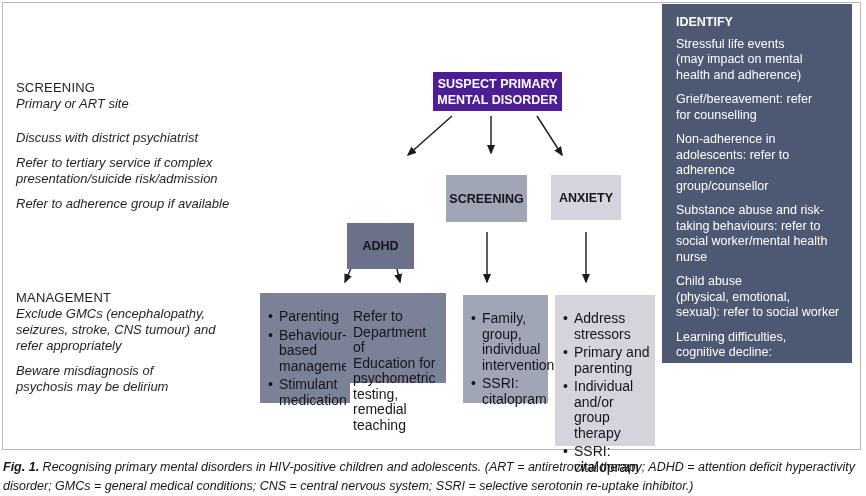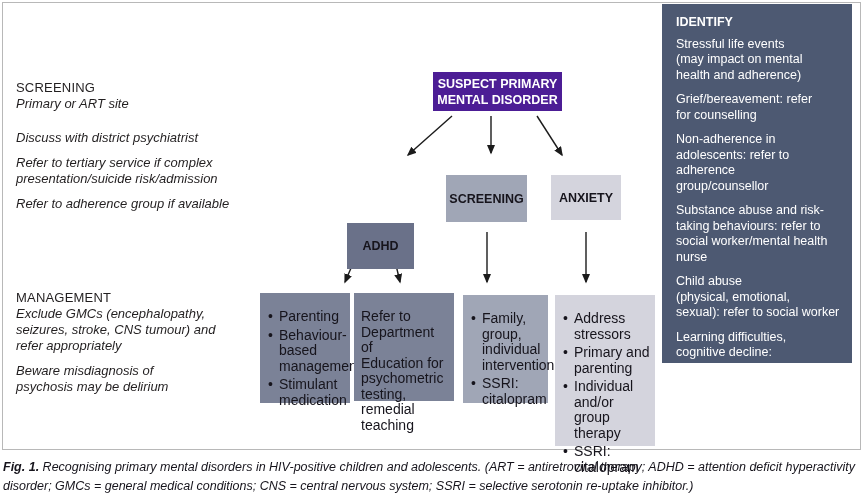--- a/index.html
+++ b/index.html
@@ -18,21 +18,21 @@
 
   
   .node { position: absolute; display: flex; align-items: center; justify-content: center; text-align: center; font-weight: bold; font-size: 12.5px; line-height: 16px; }
   .n-suspect { left: 433px; top: 72px; width: 129px; height: 39px; background: #4c1d95; color: #ffffff; white-space: pre-line; }
   .n-adhd { left: 347px; top: 175px; width: 67px; height: 46px; background: #6a7189; color: #16141c; margin-top: 48px; }
   .n-depression { left: 446px; top: 175px; width: 81px; height: 47px; background: #a0a6b6; color: #16141c; }
   .n-anxiety { left: 551px; top: 175px; width: 70px; height: 45px; background: #d4d4dd; color: #16141c; }
 
   .mgmt { position: absolute; font-size: 14px; line-height: 15.5px; color: #16141c; padding: 16px 5px 6px 7px; }
   .m-a { left: 260px; top: 293px; width: 90px; height: 110px; background: #7b8297; }
-  .m-b { left: 354px; top: 293px; width: 100px; height: 108px; background: #7b8297; white-space: pre-line; }
+  .m-b { left: 346px; top: 293px; width: 100px; height: 90px; background: #7b8297; white-space: pre-line; }
   .m-c { left: 463px; top: 295px; width: 85px; height: 108px; background: #a0a6b6; }
   .m-d { left: 555px; top: 295px; width: 100px; height: 151px; background: #d4d4dd; }
 
   ul.bul { list-style: none; }
   ul.bul li { position: relative; padding-left: 12px; margin-bottom: 3px; }
   ul.bul li::before { content: "\2022"; position: absolute; left: 1px; top: 0; }
 
   
   .arrows { position: absolute; left: 0; top: 0; width: 866px; height: 450px; pointer-events: none; }
 

